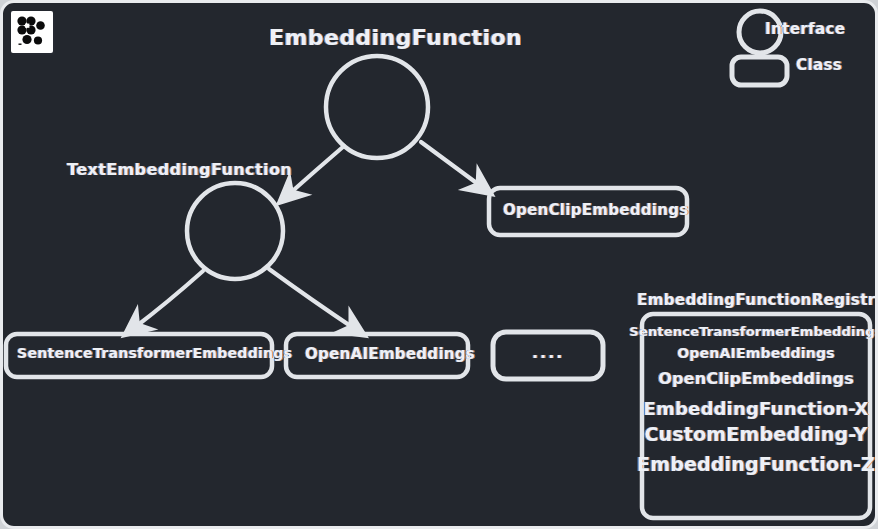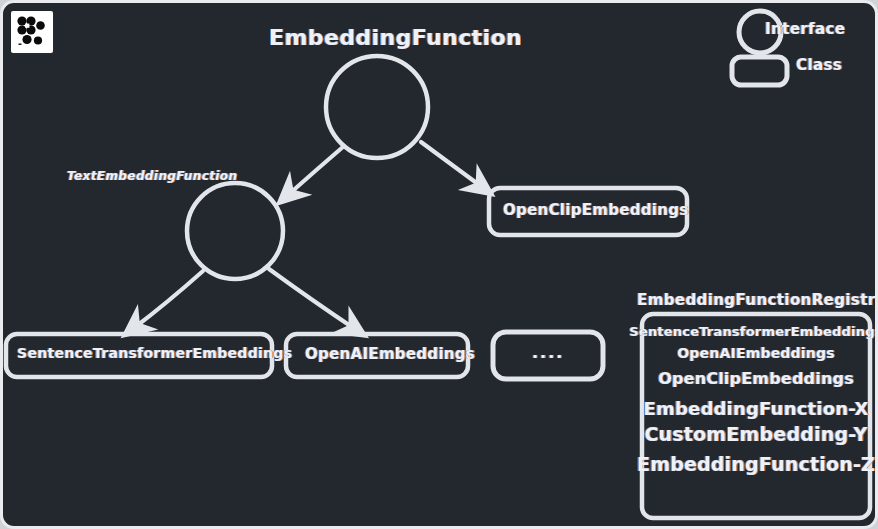--- a/index.html
+++ b/index.html
@@ -57,23 +57,22 @@
   }
 
   #title-embedding-function {
     left: 266px;
     top: 22px;
     font-size: 22px;
   }
 
   #label-text-embedding-function {
     left: 64px;
-    top: 166px;
-    font-size: 12px;
-    font-style: italic;
+    top: 157px;
+    font-size: 16px;
   }
 
   #label-legend-interface {
     left: 762px;
     top: 17px;
     font-size: 15px;
   }
   #label-legend-class {
     left: 793px;
     top: 53px;

